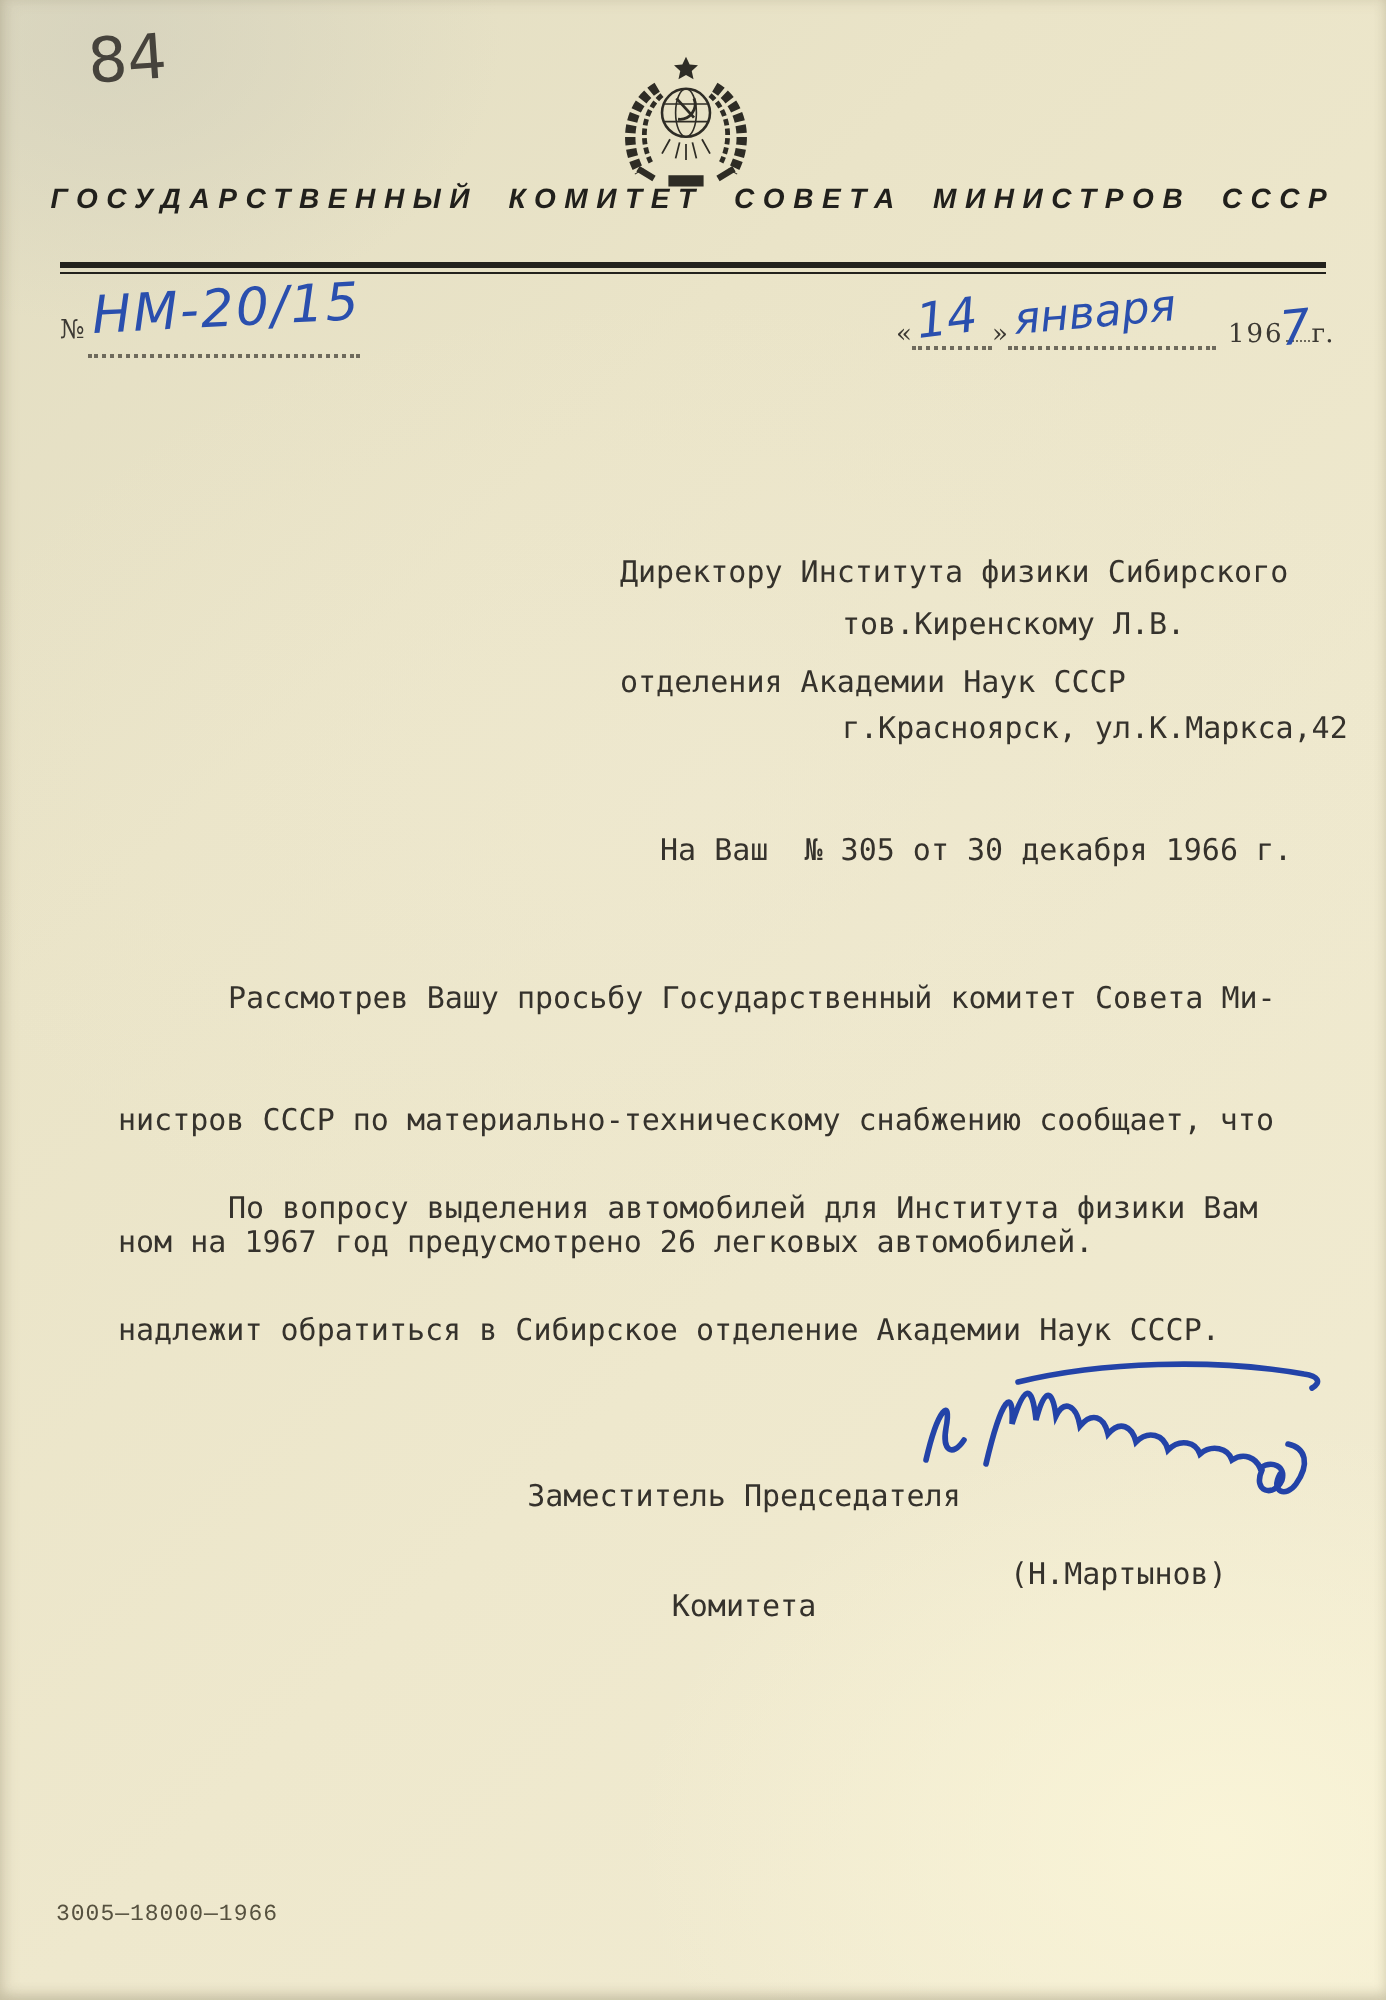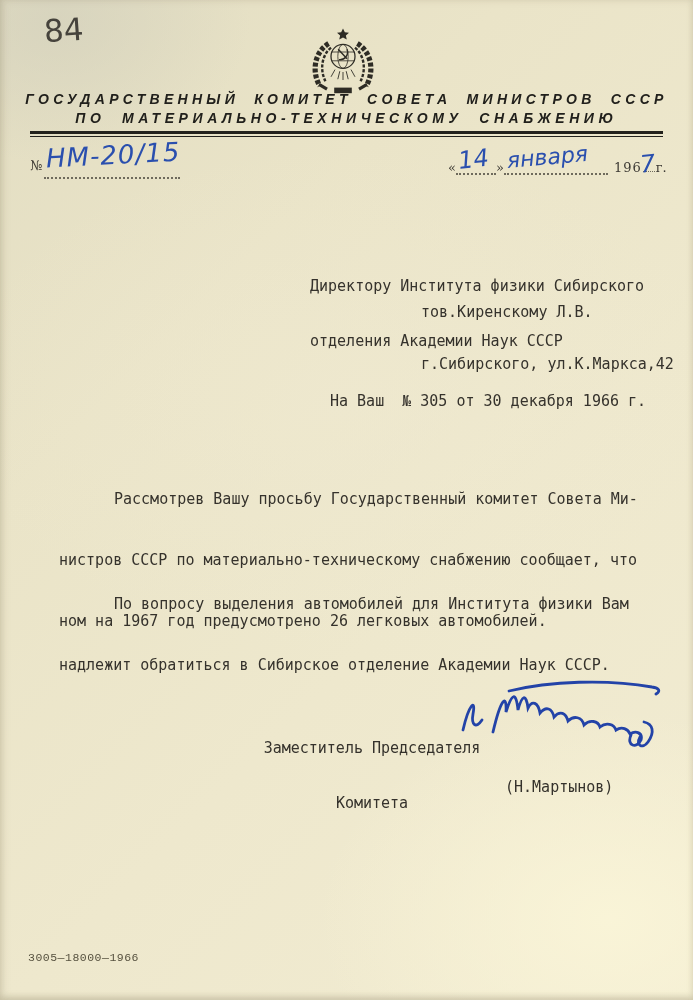--- a/index.html
+++ b/index.html
@@ -65,21 +65,20 @@
       <path d="M35 27 C23 37 21 55 28 69" stroke-width="3" stroke-dasharray="4 2"></path>
       <path d="M65 27 C77 37 79 55 72 69" stroke-width="3" stroke-dasharray="4 2"></path>
       <path d="M39 77 h22 v7 h-22 z" fill="#2e2c25" stroke="none"></path>
       <path d="M20 73 l10 6 M80 73 l-10 6" stroke-width="4"></path>
     </g>
   </svg>
 </div>
 
 <div class="abs letterhead">
   <div class="l1">ГОСУДАРСТВЕННЫЙ КОМИТЕТ СОВЕТА МИНИСТРОВ СССР</div>
-  <div class="l2">ПО МАТЕРИАЛЬНО-ТЕХНИЧЕСКОМУ СНАБЖЕНИЮ</div>
 </div>
 <div class="abs rule"></div>
 
 <div class="abs no-label">№</div>
 <div class="abs no-dots"></div>
 <div class="abs hand ref-hand">НМ-20/15</div>
 
 <div class="abs dateline">
   <span>«</span>
   <span class="dl-dots dl-day">
@@ -96,23 +95,23 @@
   <span>г.</span>
 </div>
 
 <div class="abs mono" style="left:310px;top:241px;">
   <div class="ln" style="line-height:19px;">Директору Института физики Сибирского</div>
   <div class="ln" style="line-height:19px;">отделения Академии Наук СССР</div>
 </div>
 
 <div class="abs mono" style="left:421px;top:303px;">тов.Киренскому Л.В.</div>
 
-<div class="abs mono" style="left:421px;top:355px;">г.Сибирского, ул.К.Маркса,42</div>
+<div class="abs mono" style="left:421px;top:355px;">г.Красноярск, ул.К.Маркса,42</div>
 
-<div class="abs mono" style="left:330px;top:392px;">На Ваш  № 305 от 30 декабря 1966 г.</div>
+<div class="abs mono" style="left:330px;top:416px;">На Ваш  № 305 от 30 декабря 1966 г.</div>
 
 <div class="abs mono" style="left:59px;top:451px;">
   <div class="ln indent">Рассмотрев Вашу просьбу Государственный комитет Совета Ми-</div>
   <div class="ln">нистров СССР по материально-техническому снабжению сообщает, что</div>
   <div class="ln">ном на 1967 год предусмотрено 26 легковых автомобилей.</div>
 </div>
 
 <div class="abs mono" style="left:59px;top:556px;">
   <div class="ln indent">По вопросу выделения автомобилей для Института физики Вам</div>
   <div class="ln">надлежит обратиться в Сибирское отделение Академии Наук СССР.</div>

